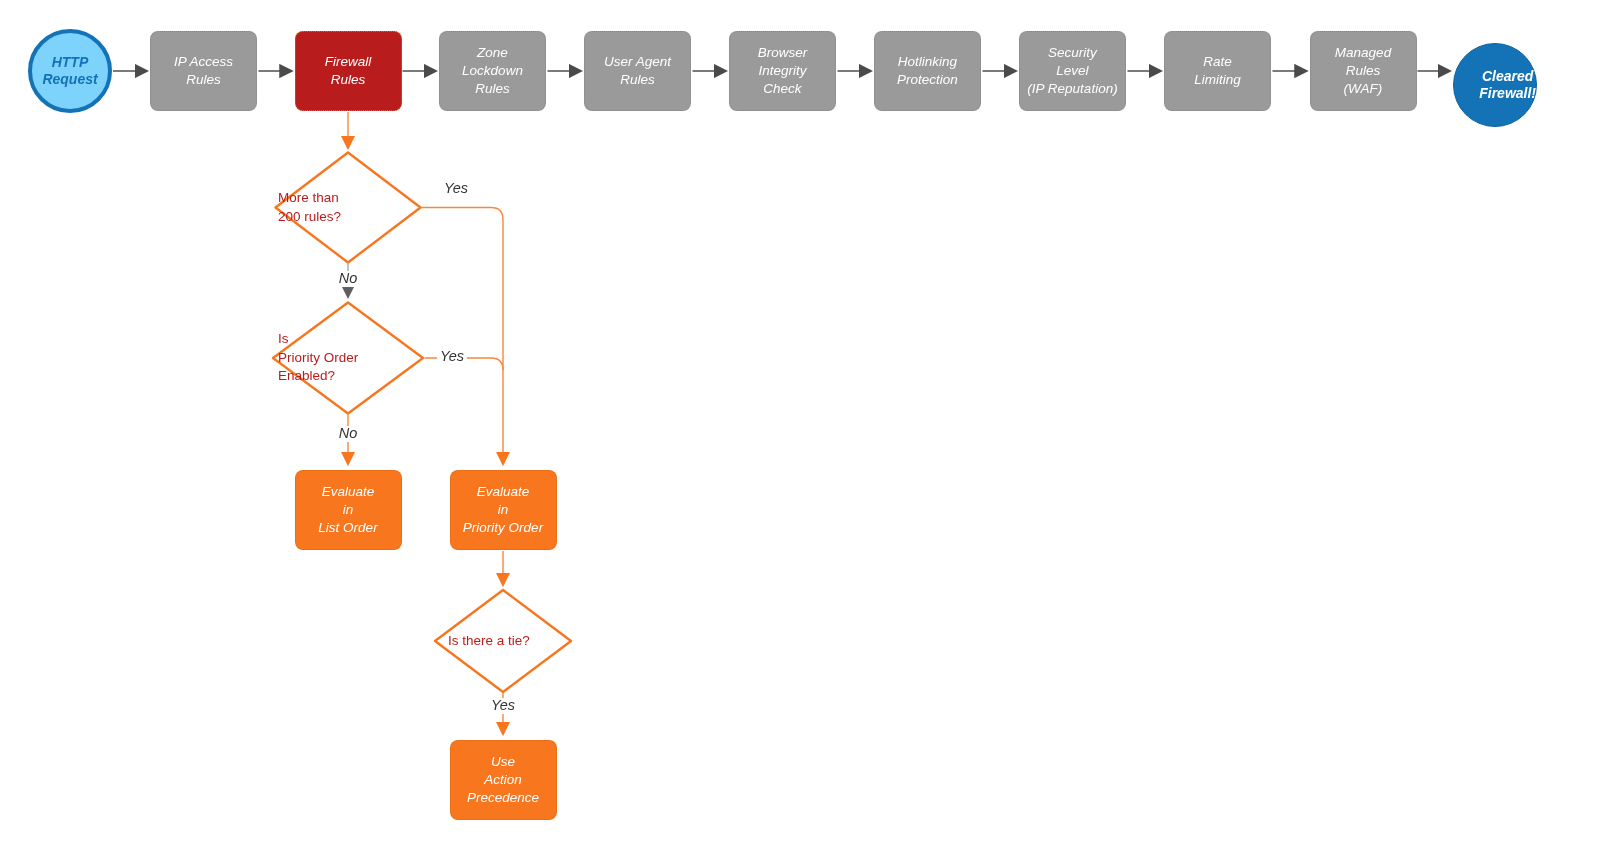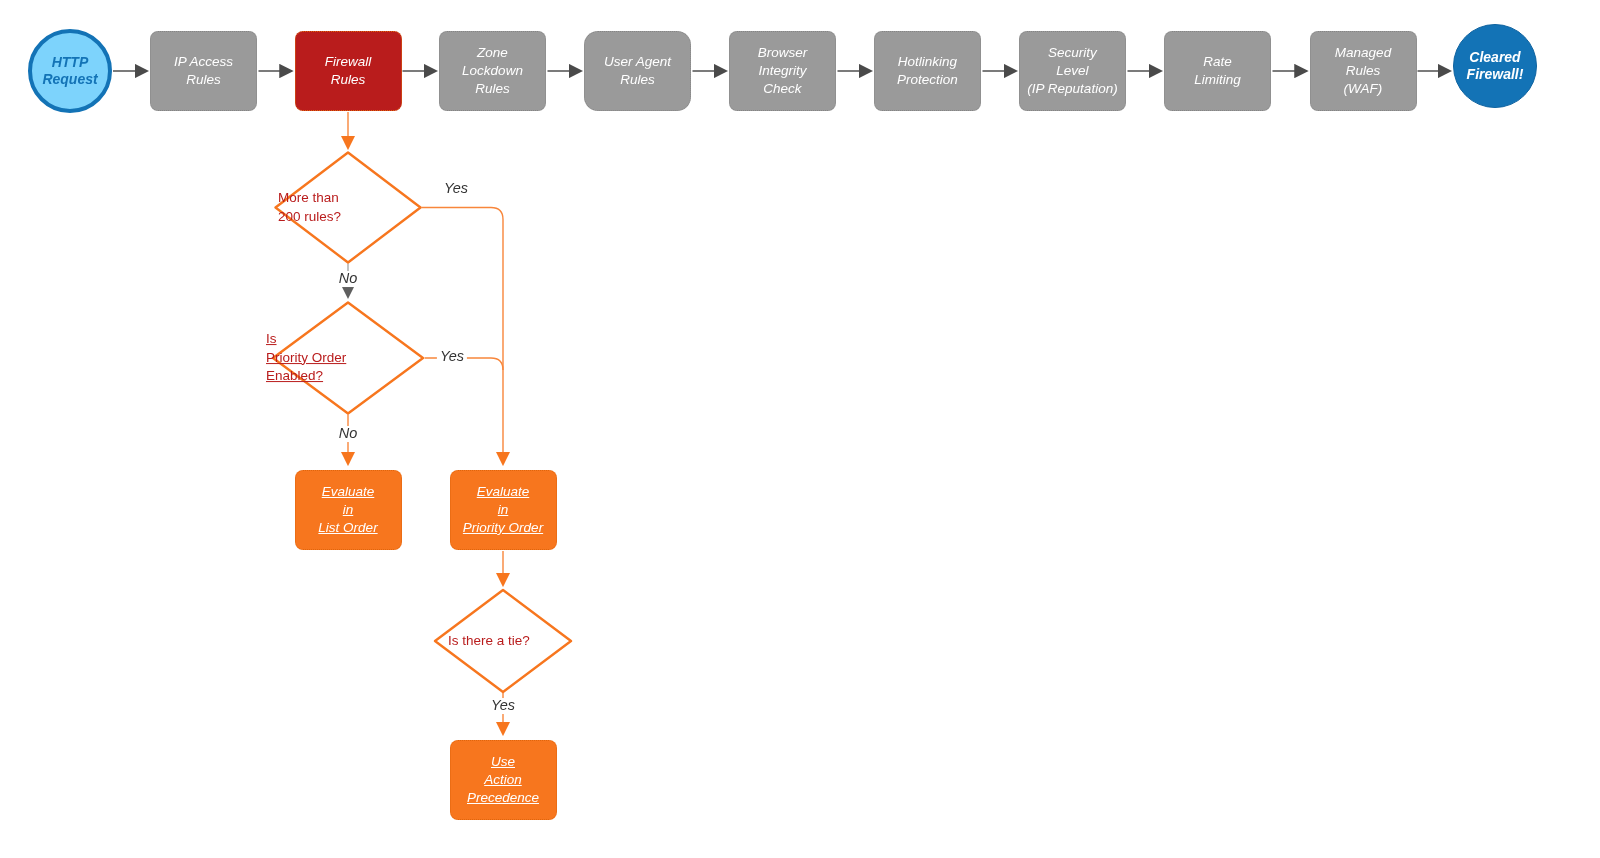--- a/index.html
+++ b/index.html
@@ -42,21 +42,20 @@
   }
   .obox {
     width: 107px; height: 80px;
     background: #F7761E;
     border: 1px dotted #e0650c;
     border-radius: 8px;
     color: #ffffff;
     font-style: italic;
     font-size: 13.5px;
     line-height: 1.32;
-    text-decoration: underline;
   }
   .circle {
     width: 84px; height: 84px;
     border-radius: 50%;
     font-weight: bold;
     font-style: italic;
     font-size: 14px;
     line-height: 1.25;
   }
   .circle.start {
@@ -148,21 +147,21 @@
   </div>
   <div class="node stage highlight" style="left:294.5px; top:31px;">
     <span class="lbl">Firewall
 Rules</span>
   </div>
   <div class="node stage" style="left:439px; top:31px;">
     <span class="lbl">Zone
 Lockdown
 Rules</span>
   </div>
-  <div class="node stage" style="left:584px; top:31px;border-radius:14px;">
+  <div class="node stage" style="left:584px; top:31px;">
     <span class="lbl">User Agent
 Rules</span>
   </div>
   <div class="node stage" style="left:729px; top:31px;">
     <span class="lbl">Browser
 Integrity
 Check</span>
   </div>
   <div class="node stage" style="left:874px; top:31px;text-align:center;">
     <span class="lbl">Hotlinking
@@ -176,28 +175,28 @@
   <div class="node stage" style="left:1164px; top:31px;">
     <span class="lbl">Rate
 Limiting</span>
   </div>
   <div class="node stage" style="left:1309.5px; top:31px;">
     <span class="lbl">Managed
 Rules
 (WAF)</span>
   </div>
 
-  <div class="node circle end" style="left:1453px; top:24px;">
+  <div class="node circle end" style="left:1453px; top:43px;justify-content:flex-end;">
     <span class="lbl">Cleared
 Firewall!</span>
   </div>
 
   <div class="dtext lbl" style="left:348px; top:208px;">More than
 200 rules?</div>
-  <div class="dtext lbl" style="left:336px; top:358px;text-decoration:underline;">Is
+  <div class="dtext lbl" style="left:348px; top:358px;">Is
 Priority Order
 Enabled?</div>
   <div class="dtext lbl" style="left:518px; top:641px;">Is there a tie?</div>
 
   <div class="elabel" style="left:456px; top:189px;">Yes</div>
   <div class="elabel" style="left:348px; top:279px;">No</div>
   <div class="elabel" style="left:452px; top:357px;">Yes</div>
   <div class="elabel" style="left:348px; top:434px;">No</div>
   <div class="elabel" style="left:503px; top:706px;">Yes</div>
 

